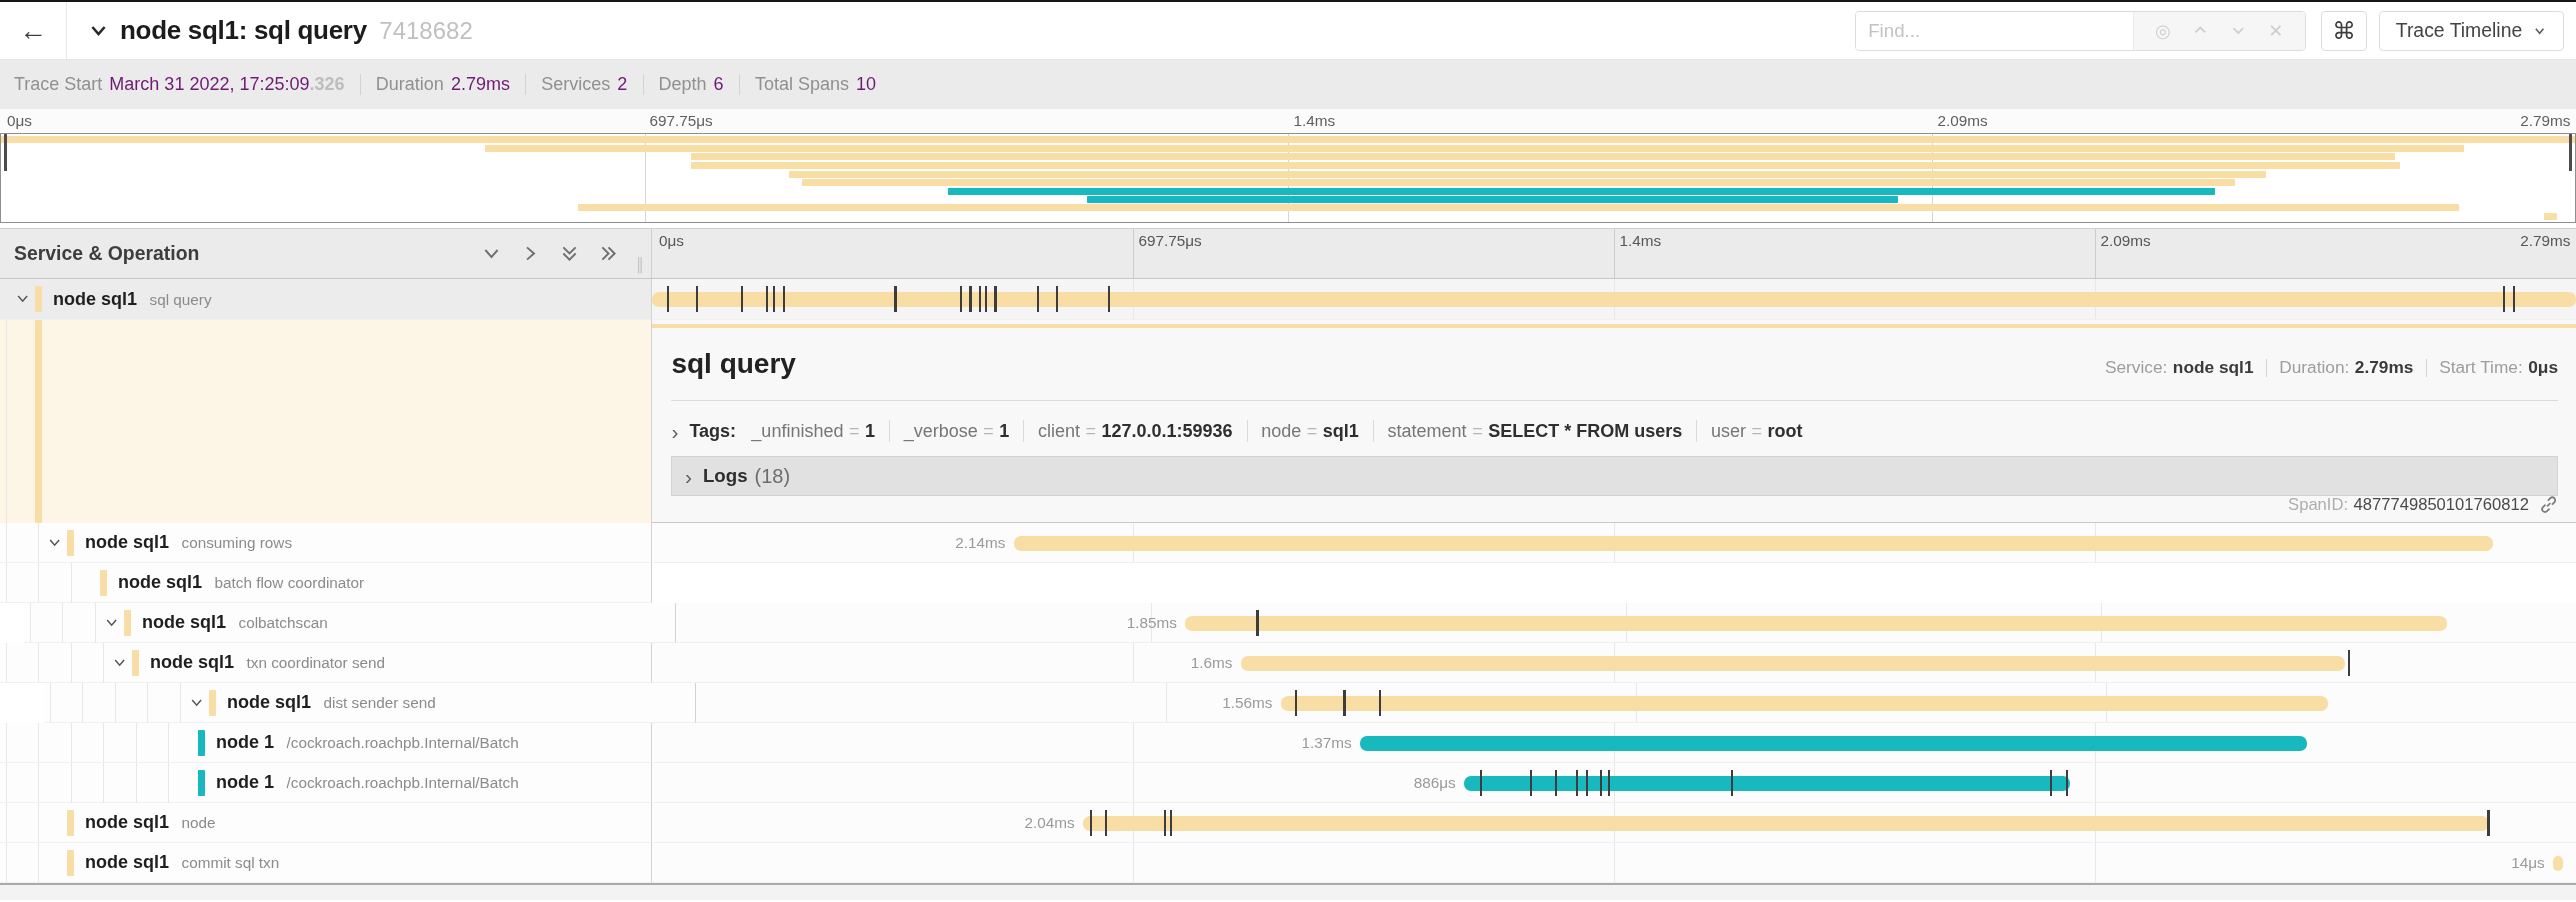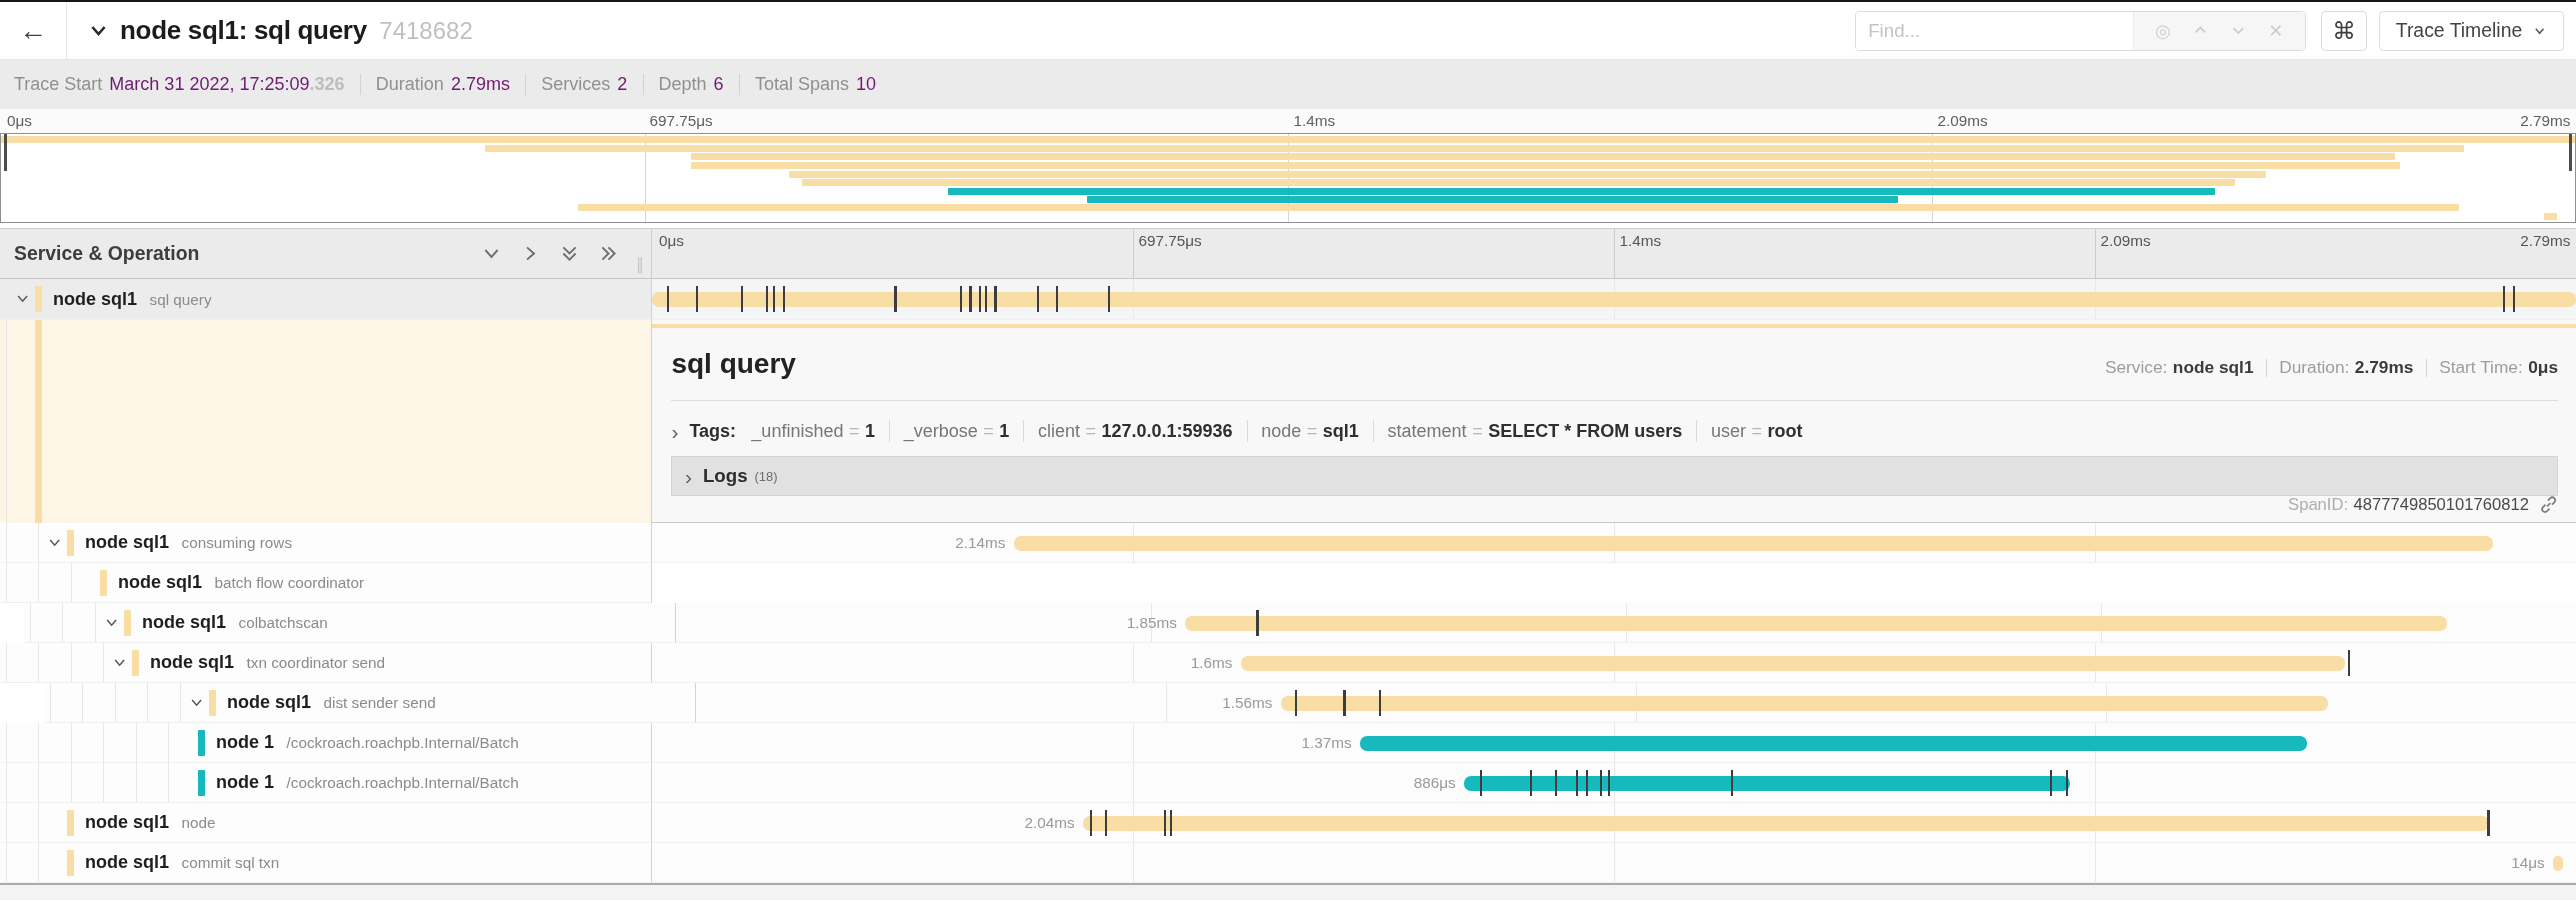--- a/index.html
+++ b/index.html
@@ -86,21 +86,21 @@
   .tog { color:#5c5c5c; font-size:21px; margin-right:11px; line-height:1; display:flex; }
   .tags-label { font-size:18px; font-weight:bold; color:#2e2e2e; margin-right:15.3px; }
   .tag-item { display:flex; align-items:center; font-size:18px; white-space:nowrap; }
   .tag-item .k { color:#767676; }
   .tag-item .eq { color:#b6b6b6; margin:0 5.5px; }
   .tag-item .v { color:#2f2f2f; font-weight:600; }
   .tag-sep { width:0.7px; height:22px; background:#dadada; margin:0 14px; }
   .d-logs { position:absolute; top:136px; left:19.4px; right:18px; height:40px; background:#e1e1e1; border:0.7px solid #d4d4d4;
     display:flex; align-items:center; padding-left:12.5px; cursor:pointer; }
   .logs-label { font-size:18.7px; font-weight:bold; color:#2d2d2d; margin-right:7px; }
-  .logs-count { font-size:13px; color:#6d6d6d; }
+  .logs-count { font-size:20px; color:#6d6d6d; }
   .d-spanid { position:absolute; bottom:7px; right:18px; display:flex; align-items:center; font-size:16.6px; }
   .d-spanid .lab { color:#adadad; margin-right:5.5px; }
   .d-spanid .val { color:#4a4a4a; }
   .link-ic { margin-left:9.7px; display:flex; cursor:pointer; }
 
   .bottom-strip { height:16.6px; background:#f3f3f3; border-top:2.1px solid #ababab; }
 </style>
 </head>
 <body>
 

